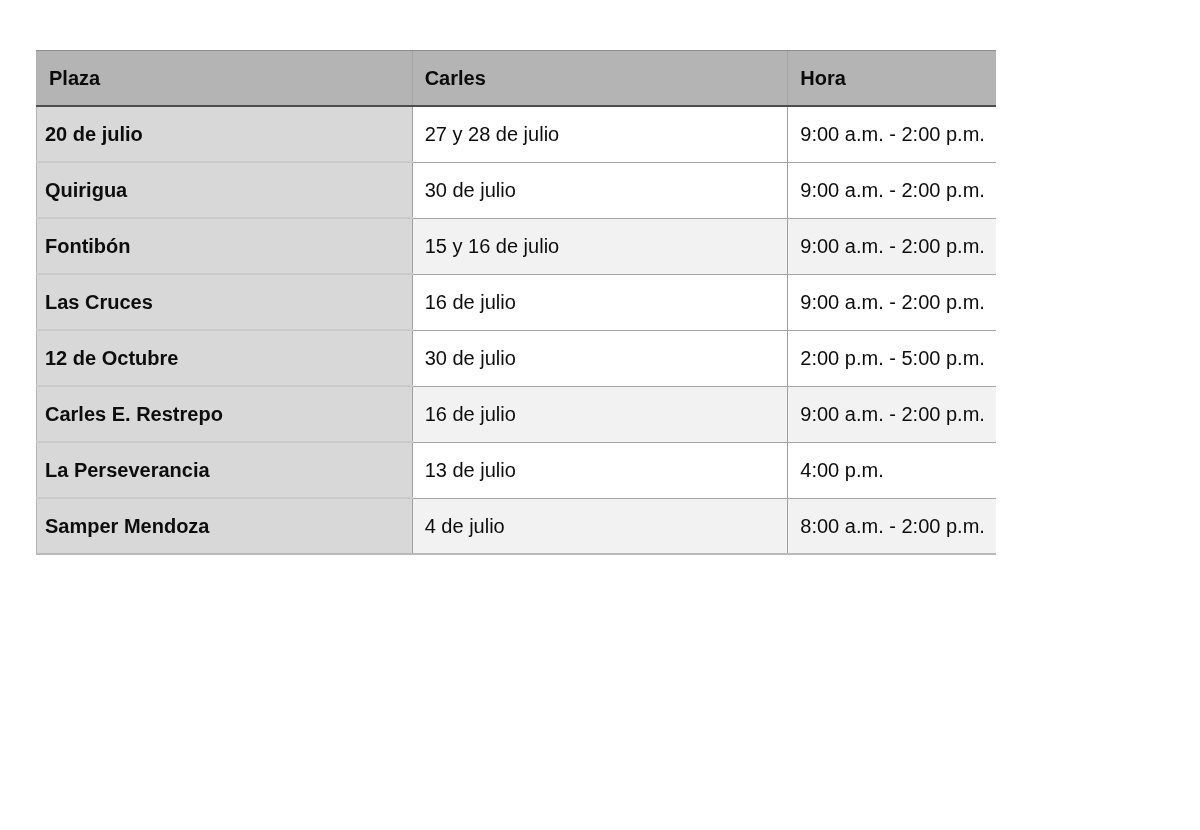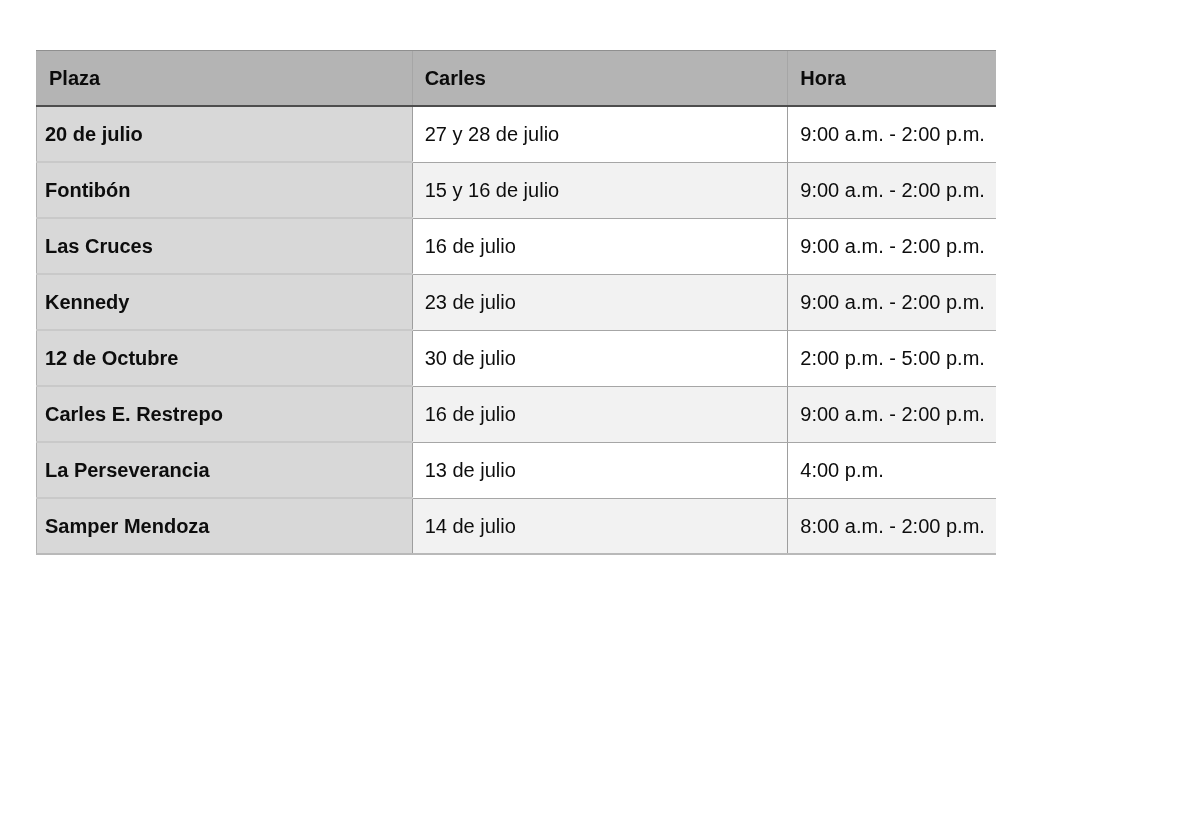--- a/index.html
+++ b/index.html
@@ -86,50 +86,50 @@
         <th class="col-fecha">Carles</th>
         <th class="col-hora">Hora</th>
       </tr>
     </thead>
     <tbody>
       <tr>
         <td class="col-plaza">20 de julio</td>
         <td class="col-fecha">27 y 28 de julio</td>
         <td class="col-hora">9:00 a.m. - 2:00 p.m.</td>
       </tr>
+      <tr>
+        <td class="col-plaza">Quirigua</td>
+        <td class="col-fecha">30 de julio</td>
+        <td class="col-hora">9:00 a.m. - 2:00 p.m.</td>
+      </tr>
       <tr class="stripe">
         <td class="col-plaza">Fontibón</td>
         <td class="col-fecha">15 y 16 de julio</td>
         <td class="col-hora">9:00 a.m. - 2:00 p.m.</td>
       </tr>
       <tr>
         <td class="col-plaza">Las Cruces</td>
         <td class="col-fecha">16 de julio</td>
-        <td class="col-hora">9:00 a.m. - 2:00 p.m.</td>
-      </tr>
-      <tr class="stripe">
-        <td class="col-plaza">Kennedy</td>
-        <td class="col-fecha">23 de julio</td>
         <td class="col-hora">9:00 a.m. - 2:00 p.m.</td>
       </tr>
       <tr>
         <td class="col-plaza">12 de Octubre</td>
         <td class="col-fecha">30 de julio</td>
         <td class="col-hora">2:00 p.m. - 5:00 p.m.</td>
       </tr>
       <tr class="stripe">
         <td class="col-plaza">Carles E. Restrepo</td>
         <td class="col-fecha">16 de julio</td>
         <td class="col-hora">9:00 a.m. - 2:00 p.m.</td>
       </tr>
       <tr>
         <td class="col-plaza">La Perseverancia</td>
         <td class="col-fecha">13 de julio</td>
         <td class="col-hora">4:00 p.m.</td>
       </tr>
       <tr class="stripe">
         <td class="col-plaza">Samper Mendoza</td>
-        <td class="col-fecha">14 de julio</td>
+        <td class="col-fecha">4 de julio</td>
         <td class="col-hora">8:00 a.m. - 2:00 p.m.</td>
       </tr>
     </tbody>
   </table>
 </div>
 
 </body></html>

